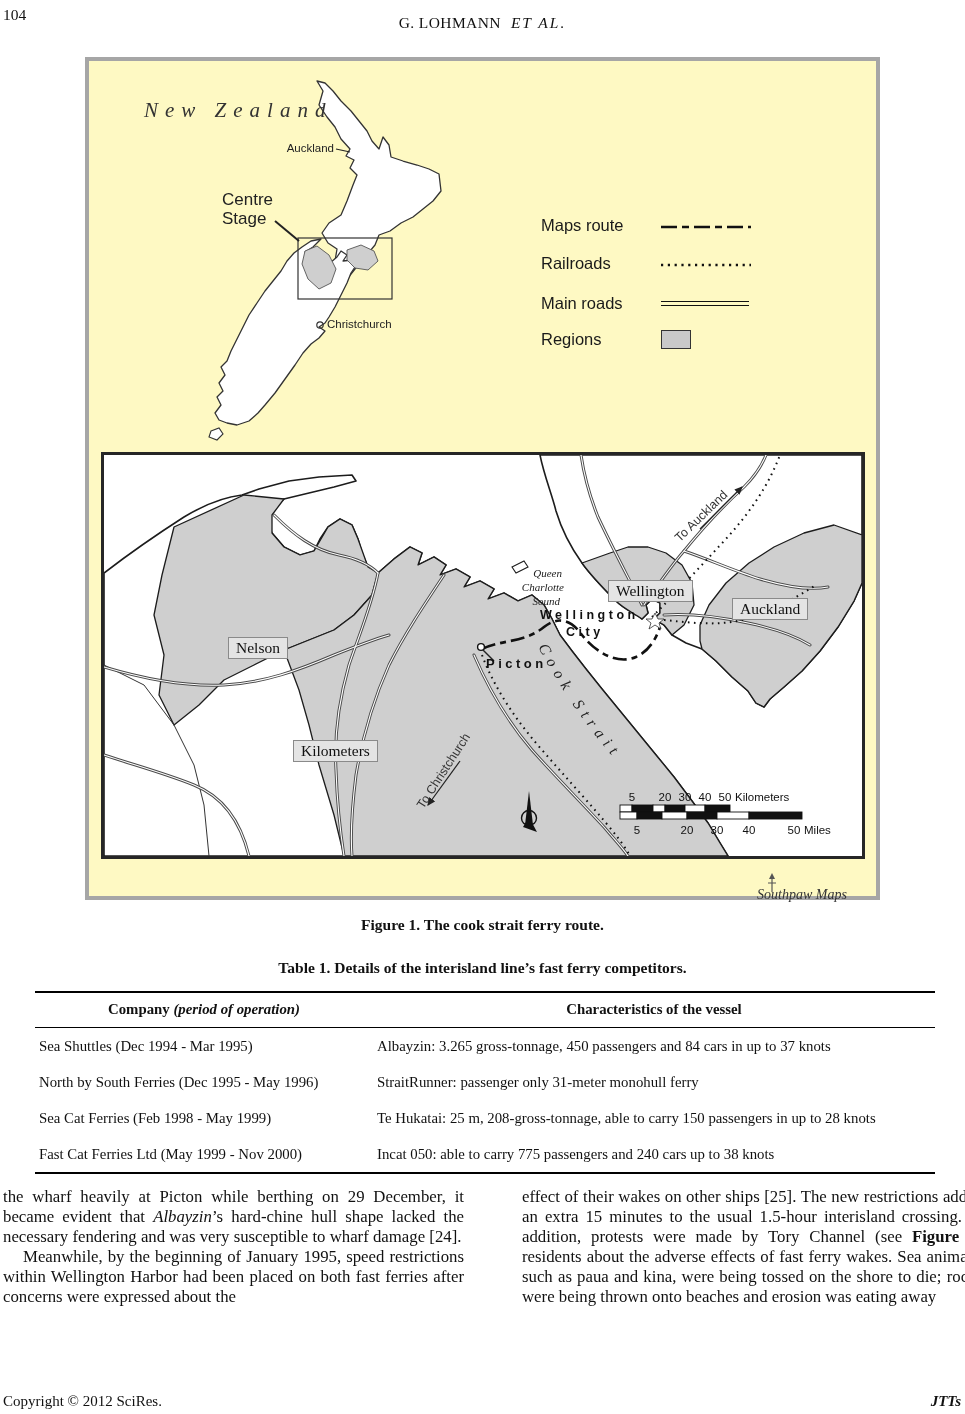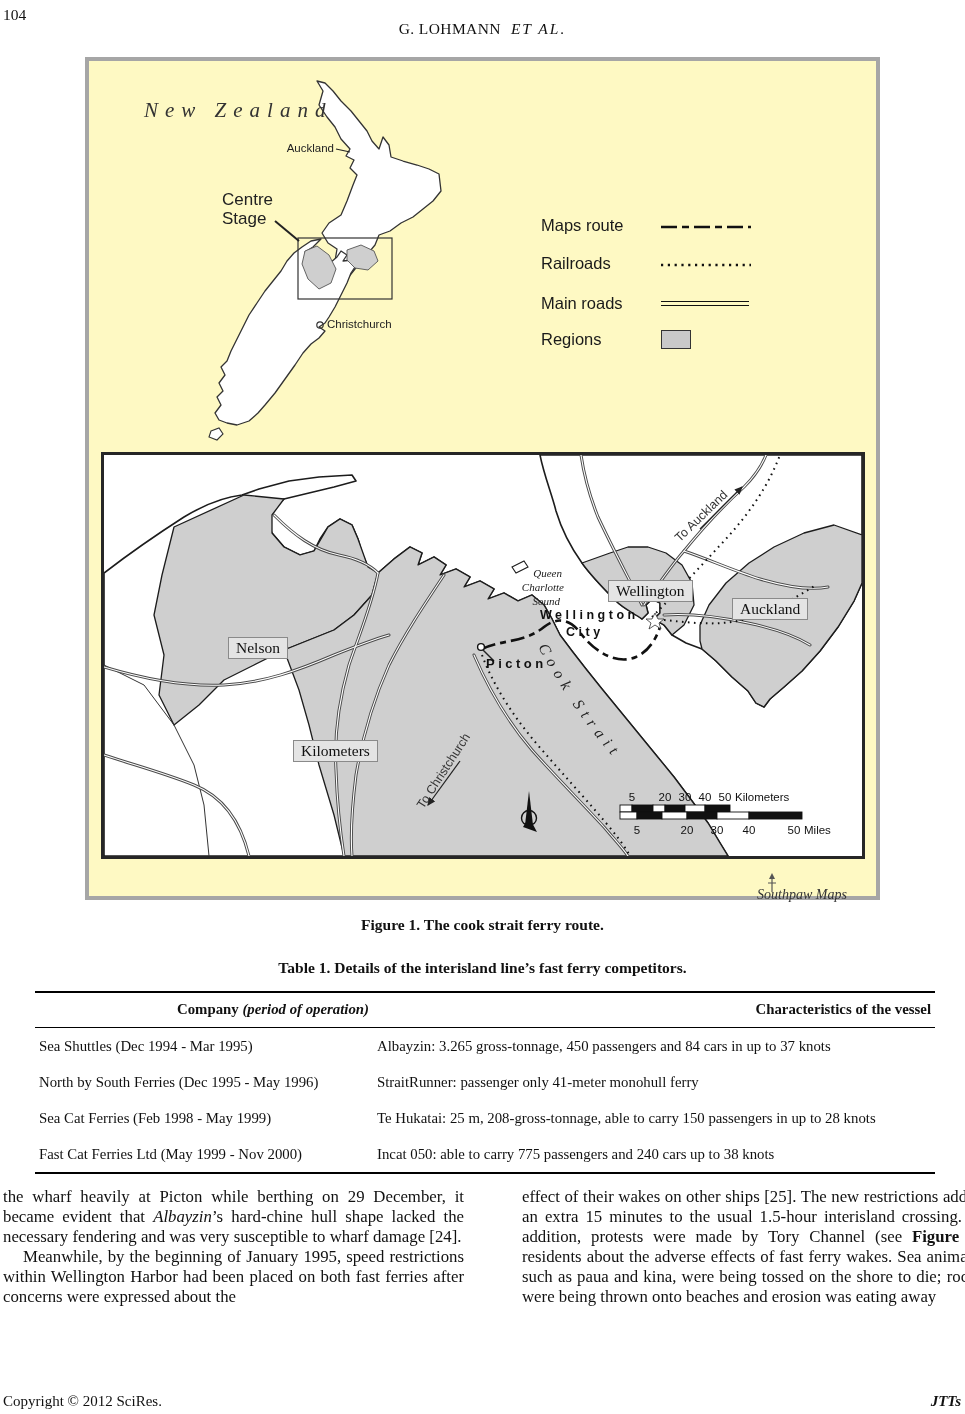--- a/index.html
+++ b/index.html
@@ -4,21 +4,21 @@
 <style>
   * { margin:0; padding:0; box-sizing:border-box; }
   html,body { background:#fff; }
   .page {
     position:relative; width:965px; height:1414px; background:#ffffff;
     font-family:"Liberation Serif", serif; color:#111; overflow:hidden;
   }
   
   .hdr { position:absolute; top:6px; left:0; width:100%; height:22px; font-size:15.5px;padding-left:21px; }
   .hdr .pno { position:absolute; left:3px; top:0; }
-  .hdr .ctr { position:absolute; left:0; width:100%; text-align:center; top:14px; letter-spacing:.4px; }
+  .hdr .ctr { position:absolute; left:0; width:100%; text-align:center; top:8px; letter-spacing:.4px; }
   .hdr .etal { font-style:italic; margin-left:10px; letter-spacing:2px; }
   
   .figure {
     position:absolute; left:85px; top:57px; width:795px; height:843px;
     border:4px solid #a6a6a6; background:#fef9c3;
   }
   .topmap-svg { position:absolute; left:0; top:0; width:795px; height:392px; }
   .nz-title { font-family:"Liberation Serif",serif; font-style:italic; font-size:21px; letter-spacing:7px; fill:#333; }
   .city-lbl { font-family:"Liberation Sans",sans-serif; font-size:11.5px; fill:#222; }
   .cs-lbl  { font-family:"Liberation Sans",sans-serif; font-size:17px; fill:#222; }
@@ -40,21 +40,21 @@
     font-family:"Liberation Serif",serif; font-size:15.5px; color:#111;
     display:flex; align-items:center; justify-content:center; padding:1px 7px;
   }
   .credit { position:absolute; left:668px; top:812px; width:120px; font-style:italic; font-size:14px; color:#333; font-family:"Liberation Serif",serif; }
   .credit svg { display:block; margin:0 0 -6px 8px; }
   
   .figcap { position:absolute; top:916px; left:0; width:100%; text-align:center; font-weight:bold; font-size:15.5px; }
   .tabtitle { position:absolute; top:959px; left:0; width:100%; text-align:center; font-weight:bold; font-size:15.5px; }
   table.t1 { position:absolute; top:991px; left:35px; width:900px; border-collapse:collapse; font-size:14.8px; }
   table.t1 { border-top:2px solid #000; border-bottom:2px solid #000; }
-  .t1 th { text-align:right; font-weight:bold; padding:8px 4px 9px 4px; border-bottom:1.4px solid #000; }
+  .t1 th { text-align:center; font-weight:bold; padding:8px 4px 9px 4px; border-bottom:1.4px solid #000; }
   .t1 td { padding:10px 4px 9px 4px; vertical-align:middle; }
   .t1 .c1 { width:338px; }
   .t1 .ith { font-style:italic; }
   
   .col { position:absolute; top:1187px; width:461px; text-align:justify; font-size:16.8px; line-height:20px; }
   .col-l { left:3px; } .col-r { left:522px; }
   .col p.ind { text-indent:20px; }
   
   .ftr { position:absolute; top:1393px; left:0; width:100%; font-size:15px; }
   .ftr .cp { position:absolute; left:3px; }
@@ -282,21 +282,21 @@
         <th>Characteristics of the vessel</th>
       </tr>
     </thead>
     <tbody>
       <tr>
         <td class="c1">Sea Shuttles (Dec 1994 - Mar 1995)</td>
         <td>Albayzin: 3.265 gross-tonnage, 450 passengers and 84 cars in up to 37 knots</td>
       </tr>
       <tr>
         <td class="c1">North by South Ferries (Dec 1995 - May 1996)</td>
-        <td>StraitRunner: passenger only 41-meter monohull ferry</td>
+        <td>StraitRunner: passenger only 31-meter monohull ferry</td>
       </tr>
       <tr>
         <td class="c1">Sea Cat Ferries (Feb 1998 - May 1999)</td>
         <td>Te Hukatai: 25 m, 208-gross-tonnage, able to carry 150 passengers in up to 28 knots</td>
       </tr>
       <tr>
         <td class="c1">Fast Cat Ferries Ltd (May 1999 - Nov 2000)</td>
         <td>Incat 050: able to carry 775 passengers and 240 cars up to 38 knots</td>
       </tr>
     </tbody>

